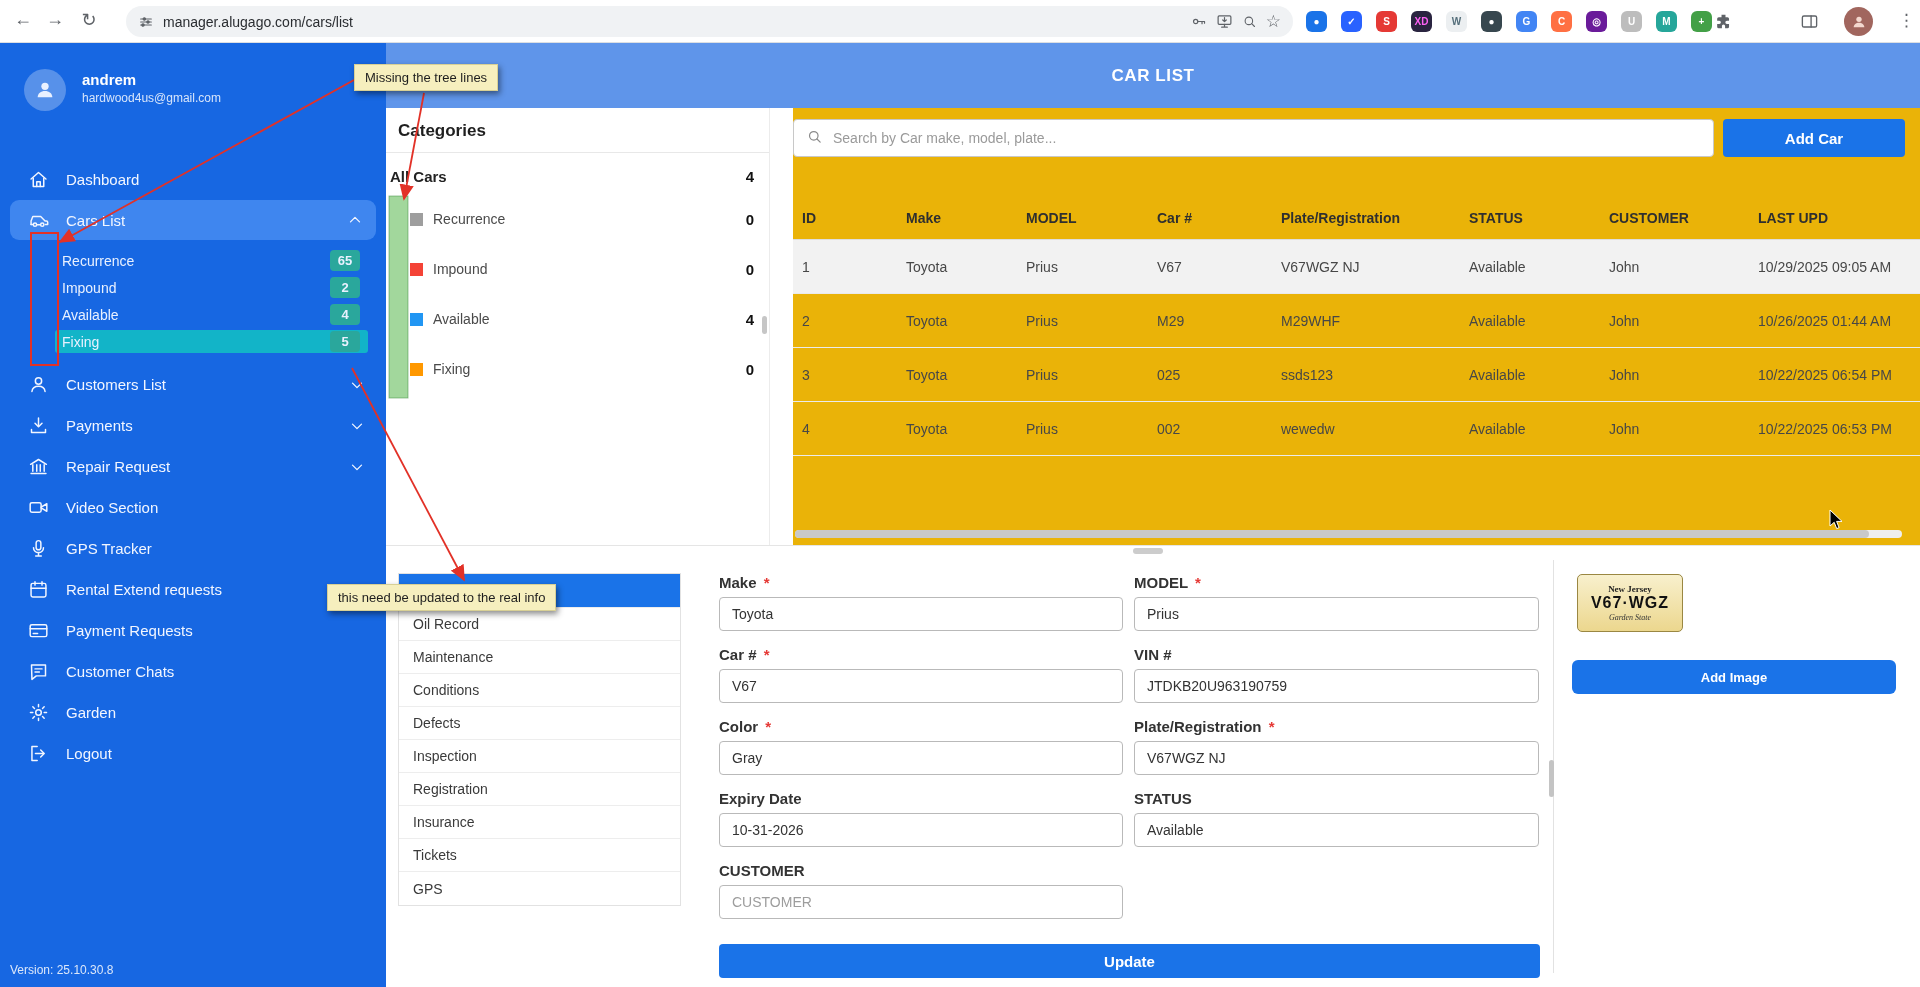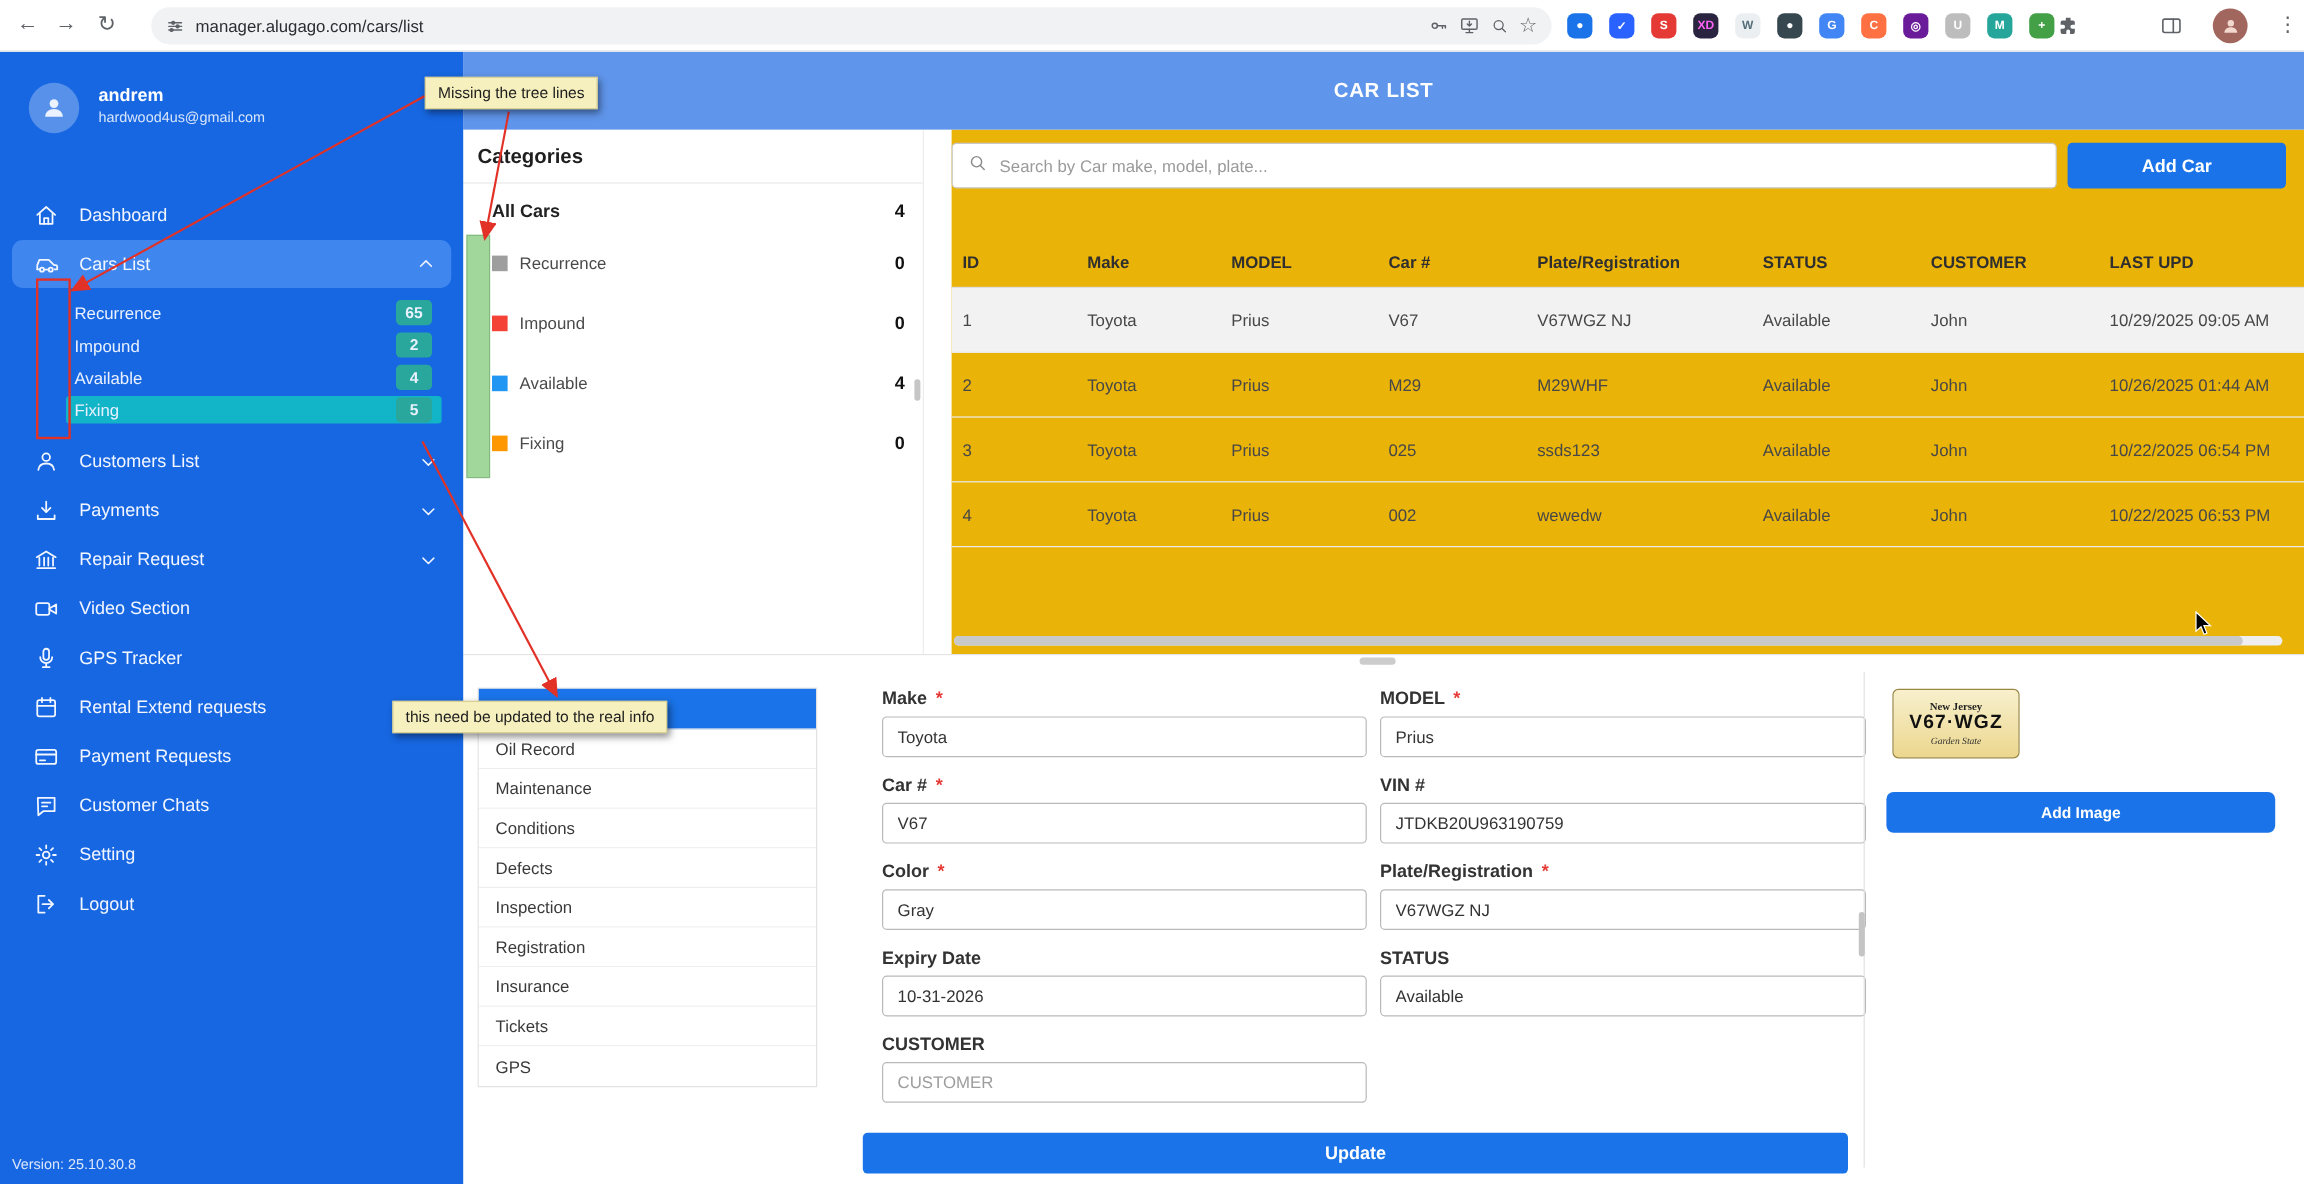--- a/index.html
+++ b/index.html
@@ -39,21 +39,21 @@
   .badge { position:absolute; right:26px; top:3px; width:30px; height:21px; background:#2aa79c; border-radius:4px; display:flex; align-items:center; justify-content:center; font-size:13px; font-weight:bold; z-index:1; }
   .version { position:absolute; left:10px; bottom:10px; font-size:12px; color:#dbe7fa; }
 
   
   .appbar { position:absolute; left:386px; right:0; top:43px; height:65px; background:#5f95ea; display:flex; align-items:center; justify-content:center; z-index:1; }
   .appbar h1 { font-size:17px; font-weight:bold; color:#fff; letter-spacing:.6px; }
 
   
   .cats { position:absolute; left:386px; top:108px; width:384px; height:437px; background:#fff; border-right:1px solid #ececec; }
   .cats-title { padding:13px 0 11px 12px; font-size:17px; font-weight:bold; color:#1f1f1f; border-bottom:1px solid #e8e8e8; }
-  .allcars { display:flex; align-items:center; justify-content:space-between; padding:15px 15px 9px 24px; }
+  .allcars { display:flex; align-items:center; justify-content:space-between; padding:15px 15px 9px 4px; }
   .allcars .al { font-size:15px; font-weight:bold; color:#222; }
   .allcars .ac { font-size:15px; font-weight:bold; color:#111; }
   .cat-row { display:flex; align-items:center; height:50px; padding:0 15px 0 24px; cursor:pointer; }
   .cat-sq { width:13px; height:13px; margin-right:10px; }
   .cat-lb { font-size:14px; color:#4a4a4a; flex:1; }
   .cat-ct { font-size:15px; font-weight:bold; color:#111; }
   .cats-sb { position:absolute; right:2px; top:208px; width:5px; height:18px; background:#c6c6c6; border-radius:3px; }
 
   
   .main { position:absolute; left:793px; right:0; top:108px; height:437px; background:#eab308; }
@@ -69,21 +69,21 @@
   .hscroll { position:absolute; left:2px; right:18px; top:422px; height:8px; background:#efefef; border-radius:4px; }
   .hthumb { width:97%; height:8px; background:#c9c9c9; border-radius:4px; }
 
   
   .bottom { position:absolute; left:386px; right:0; top:545px; bottom:0; background:#fff; border-top:1px solid #e5e5e5; }
   .tabs { position:absolute; left:12px; top:27px; width:283px; border:1px solid #e2e2e2; background:#fff; }
   .tab { height:33px; display:flex; align-items:center; padding-left:14px; font-size:14px; color:#3a3a3a; border-bottom:1px solid #ededed; cursor:pointer; background:#fff; }
   .tab:last-child { border-bottom:0; }
   .tab.sel { background:#1a73e8; height:34px; color:#fff; }
   .form { position:absolute; left:330px; top:0; width:827px; padding-top:28px; }
-  .fgrid { display:grid; grid-template-columns:404px 405px; column-gap:11px; padding-left:3px;margin-left:16px; }
+  .fgrid { display:grid; grid-template-columns:404px 405px; column-gap:11px; padding-left:3px; }
   .field { margin-bottom:15px; }
   .flabel { font-size:15px; font-weight:bold; color:#333; height:20px; margin-bottom:3px; }
   .req { color:#e53935; margin-left:3px; }
   .field input { width:100%; height:34px; border:1px solid #b9b9b9; border-radius:4px; padding:0 12px; font-size:14px; color:#333; font-family:inherit; outline:none; background:#fff; }
   .field input::placeholder { color:#9d9d9d; }
   .update { margin:10px 16px 0 3px; width:821px; height:34px; background:#1a73e8; color:#fff; border:0; border-radius:4px; font-size:15px; font-weight:bold; cursor:pointer; font-family:inherit;text-align:center; }
   .vdiv { position:absolute; left:1167px; top:14px; bottom:14px; width:1px; background:#e2e2e2; }
   .rpane { position:absolute; left:1179px; top:0; right:0; bottom:0; }
   .plate { position:absolute; left:12px; top:28px; width:106px; height:58px; border:1px solid #9a8742; border-radius:5px; background:linear-gradient(#f8f0cd,#ecd78e); display:flex; flex-direction:column; align-items:center; justify-content:center; }
   .plate .st { font-family:"Liberation Serif",serif; font-size:9px; color:#222;font-weight:bold; }
@@ -320,21 +320,21 @@
         </span>
         <span>Customer Chats</span>
       </div>
       <div class="s-item">
         <span class="s-ic">
           <svg viewBox="0 0 24 24" width="21" height="21" fill="none" stroke="currentColor" stroke-width="1.7" stroke-linecap="round" stroke-linejoin="round">
             <circle cx="12" cy="12" r="3.2"></circle>
             <path d="M12 2.8v2.7M12 18.5v2.7M2.8 12h2.7M18.5 12h2.7M5.5 5.5l1.9 1.9M16.6 16.6l1.9 1.9M18.5 5.5l-1.9 1.9M7.4 16.6l-1.9 1.9"></path>
           </svg>
         </span>
-        <span>Setting</span>
+        <span>Garden</span>
       </div>
       <div class="s-item">
         <span class="s-ic">
           <svg viewBox="0 0 24 24" width="21" height="21" fill="none" stroke="currentColor" stroke-width="1.7" stroke-linecap="round" stroke-linejoin="round">
             <path d="M10.5 4H4.5v16h6"></path>
             <path d="M14.5 8l4 4-4 4"></path>
             <path d="M8.5 12h9.5"></path>
           </svg>
         </span>
         <span>Logout</span>

